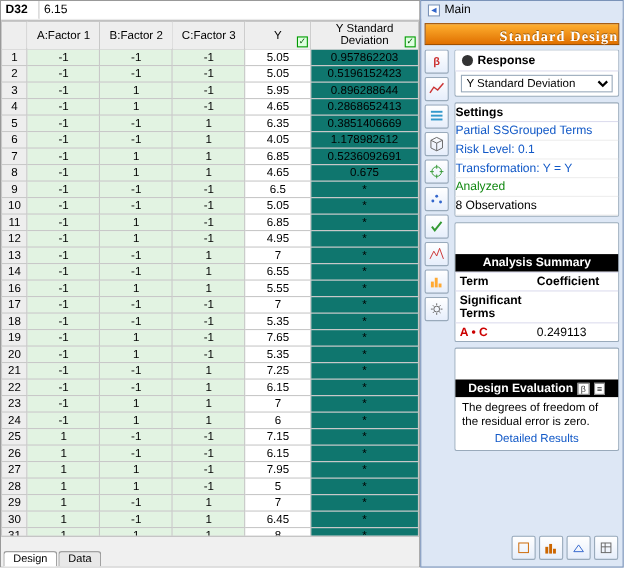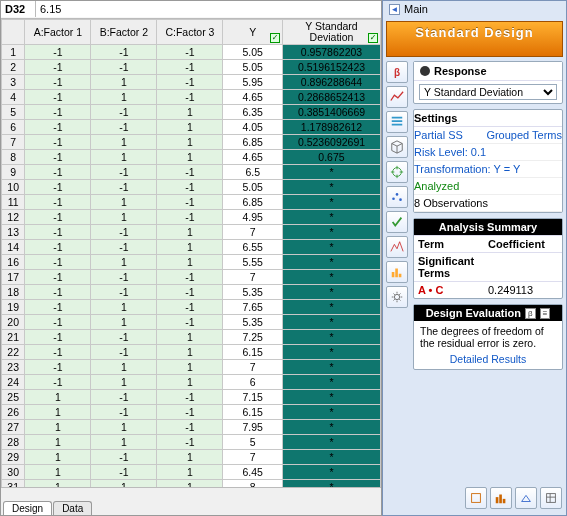--- a/index.html
+++ b/index.html
@@ -25,40 +25,40 @@
   .chk{position:absolute;right:2px;bottom:1px;width:10px;height:10px;border:1px solid #090;background:#dfffe0;font-size:8px;line-height:8px;color:#050;text-align:center;}
   
   .tabs { display:flex; border-top:1px solid #bbb; background:#f0f0f0; height:28px; align-items:flex-end; padding-left:2px;}
   .tab { padding: 1px 8px; border:1px solid #999; border-bottom:none; background:#fff; font-size:10px; margin-right:1px; border-radius:3px 3px 0 0; cursor:pointer;}
   .tab.inactive{background:#e8e8e8;}
   
   
   .right { flex: 1; background: #dde7f5; border:1px solid #7a93b8; display:flex; flex-direction:column; gap:4px; padding-bottom:4px; overflow:hidden;}
   .rtitle { background:#dde7f5; padding:2px 6px; font-size:11px; display:flex; align-items:center; gap:4px;}
   .rtitle .box{width:11px;height:11px;border:1px solid #7a93b8;background:#fff;display:inline-flex;align-items:center;justify-content:center;font-size:8px;color:#36c}
-  .banner { height:36px; background: linear-gradient(#ffb030,#e07000); color:#fff; font-weight:bold; text-align:center; line-height:22px; font-size:13px; letter-spacing:1px; border:1px solid #a05000; margin:0 3px; text-shadow:0 -1px 0 rgba(0,0,0,.4); font-family: Liberation Sans, sans-serif;}
+  .banner { height:20px; background: linear-gradient(#ffb030,#e07000); color:#fff; font-weight:bold; text-align:right; line-height:22px; font-size:13px; letter-spacing:1px; border:1px solid #a05000; margin:0 3px; text-shadow:0 -1px 0 rgba(0,0,0,.4); font-family: Liberation Serif, serif;}
   
   .body { flex:1; display:flex; gap:3px; padding:0 3px; overflow:hidden;}
   .iconcol { width:24px; display:flex; flex-direction:column; gap:3px; }
   .iconbtn { width:22px; height:22px; border:1px solid #9ab; background:linear-gradient(#fff,#e6eefb); display:flex; align-items:center; justify-content:center; font-size:12px; cursor:pointer; border-radius:2px;}
   .iconbtn svg{width:14px;height:14px}
   
   .cards { flex:1; display:flex; flex-direction:column; gap:5px; overflow-y:auto;}
   .card { background:#fff; border:1px solid #9ab; border-radius:2px; }
   .card .hdr { background:#fff; padding:3px 6px; font-weight:bold; font-size:11px; border-bottom:1px solid #dde; display:flex; align-items:center; gap:4px;}
   .card .hdr .dz{width:10px;height:10px;background:#333;border-radius:50%}
   .card .content { padding:3px 5px; font-size:10.5px; }
   select.sel{width:100%; font-size:10.5px; border:1px solid #9ab; background:#fff;}
   
   .settings .shdr{font-weight:bold;padding:2px 0;border-bottom:1px solid #dde}
-  .settings .row{display:flex;justify-content:space-between;padding:2px 0;border-bottom:1px solid #eee;text-align:center}
+  .settings .row{display:flex;justify-content:flex-start;padding:2px 0;border-bottom:1px solid #eee;text-align:center}
   .settings .row a{color:#1158c7;text-decoration:none}
   .settings .row.green{color:#118811}
   
-  .blackhdr{background:#000;color:#fff;text-align:center;font-weight:bold;padding:2px 0;font-size:11px; display:flex; align-items:center; justify-content:center; gap:4px;}
+  .blackhdr{background:#000;color:#fff;text-align:center;font-weight:bold;padding:2px 0;font-size:11px; display:flex; align-items:center; justify-content:center; gap:4px;margin-top:28px;}
   .blackhdr .mini{background:#fff;color:#333;font-size:8px;padding:0 2px;border:1px solid #888;font-weight:normal}
   
   .termrow{display:flex;padding:2px 4px;border-top:1px solid #dde}
   .termrow .l{flex:1;font-weight:bold}
   .termrow .r{flex:1}
   .termrow.red .l{color:#c00}
   
   .eval{font-size:10.5px;padding:4px 6px}
   .eval a{color:#1158c7;text-decoration:none;display:block;text-align:center;margin-top:4px}
   

